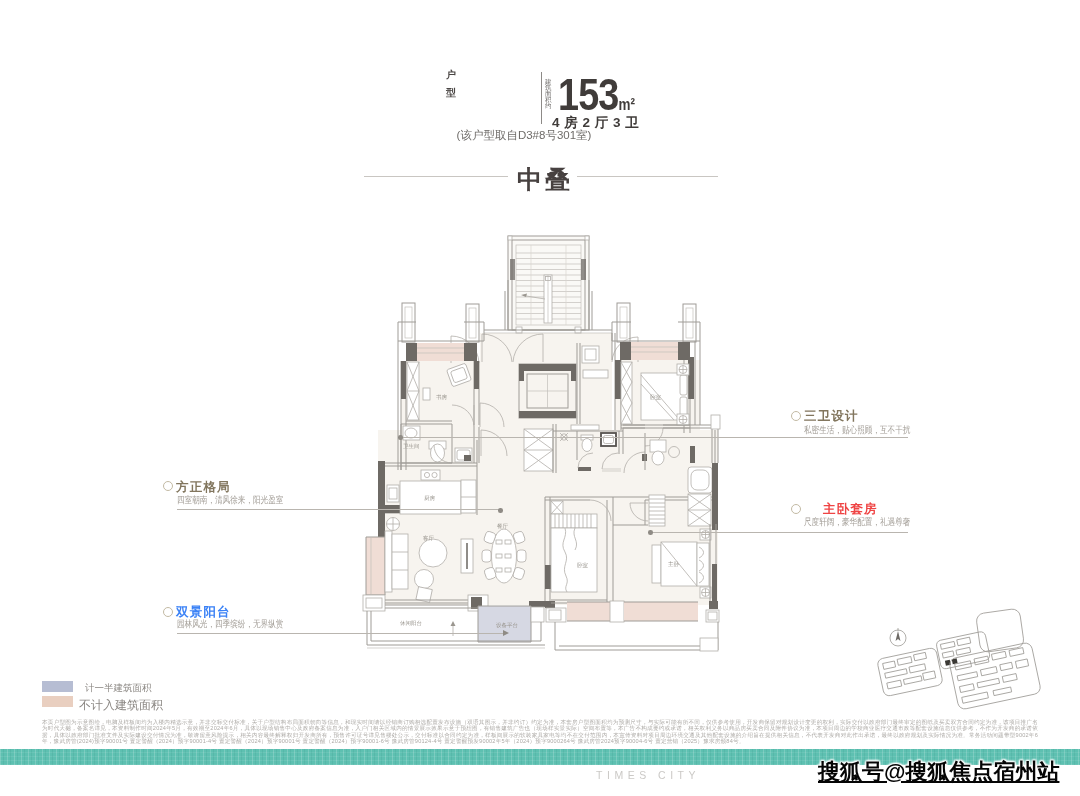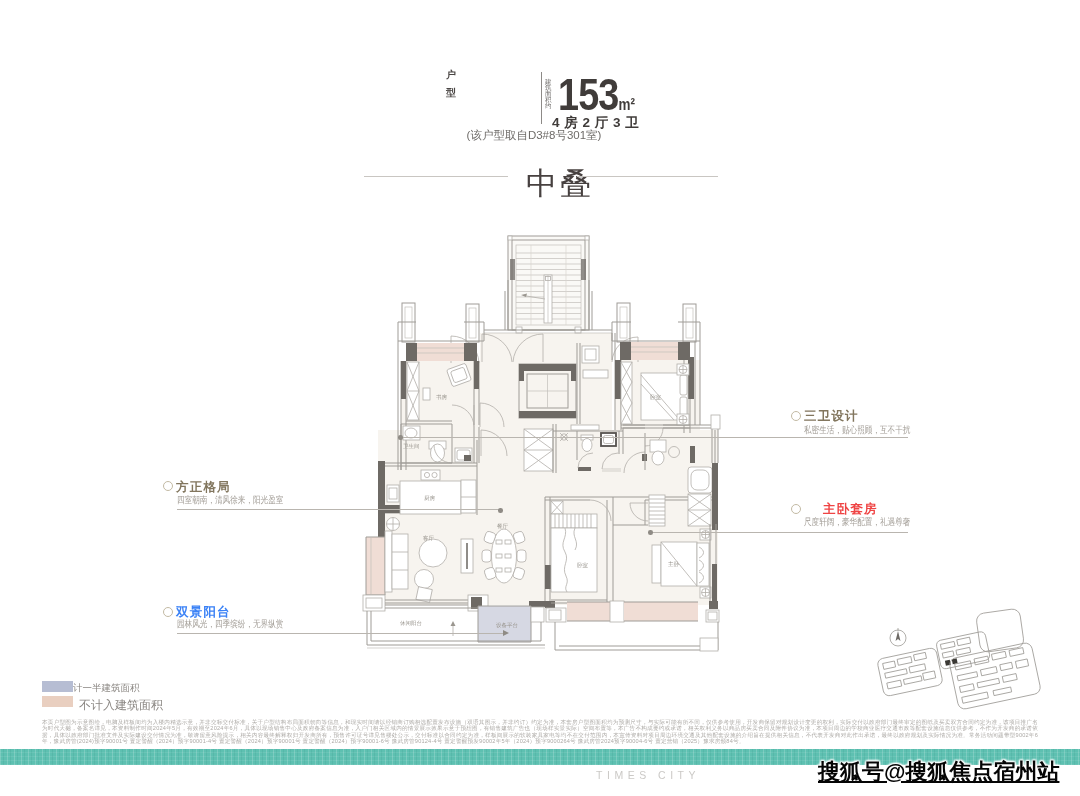--- a/index.html
+++ b/index.html
@@ -17,24 +17,24 @@
 
   <div class="abs" style="left:95px;top:10px;width:1px;height:52px;background:#8d8a87;"></div>
 
   <div class="abs" style="left:99px;top:17px;width:7px;font-size:6.5px;line-height:6px;color:#6b6866;">建筑面积约</div>
 
   <div class="abs" style="left:112px;top:15px;font-size:45px;line-height:36px;font-weight:bold;color:#403c3a;transform:scaleX(0.84);transform-origin:left top;letter-spacing:-1px;">153<span style="font-size:16px;letter-spacing:0;">m²</span></div>
 
   <div class="abs" style="left:106px;top:44px;font-size:13.5px;font-weight:bold;color:#403c3a;letter-spacing:0.5px;margin-top:8px;">4 房 2 厅 3 卫</div>
 </div>
 
-<div class="abs" style="left:384px;top:128px;width:300px;text-align:center;font-size:11.5px;color:#6e6b68;">(该户型取自D3#8号301室)</div>
+<div class="abs" style="left:374px;top:128px;width:300px;text-align:center;font-size:11.5px;color:#6e6b68;">(该户型取自D3#8号301室)</div>
 
 <div class="abs" style="left:364px;top:176px;width:144px;height:1px;background:#c9c6c2;"></div>
-<div class="abs" style="left:517px;top:163px;font-size:31px;font-weight:normal;color:#474140;letter-spacing:3px;margin-left:9px;">中叠</div>
+<div class="abs" style="left:517px;top:163px;font-size:25px;font-weight:bold;color:#474140;letter-spacing:3px;">中叠</div>
 <div class="abs" style="left:577px;top:176px;width:141px;height:1px;background:#c9c6c2;"></div>
 
 <div class="abs" style="left:163px;top:481px;width:8px;height:8px;border:1.2px solid #c3baa4;border-radius:50%;"></div>
 <div class="abs" style="left:176px;top:479px;font-size:12.5px;font-weight:bold;color:#82765e;letter-spacing:1.2px;">方正格局</div>
 <div class="abs" style="left:177px;top:494px;font-size:9.5px;color:#a29d96;white-space:nowrap;transform:scaleX(0.80);transform-origin:left top;">四室朝南，清风徐来，阳光盈室</div>
 <div class="abs" style="left:177px;top:509px;width:322px;height:1px;background:#b9b5af;z-index:6;"></div>
 <div class="abs" style="left:498px;top:508px;width:4.5px;height:4.5px;background:#8f8b85;border-radius:50%;z-index:6;"></div>
 
 <div class="abs" style="left:163px;top:607px;width:8px;height:8px;border:1.2px solid #c3baa4;border-radius:50%;"></div>
 <div class="abs" style="left:176px;top:604px;font-size:12.5px;font-weight:bold;color:#3b82f6;letter-spacing:1.2px;font-family:Liberation Mono, monospace;">双景阳台</div>
@@ -48,21 +48,21 @@
 <div class="abs" style="left:400px;top:437px;width:508px;height:1px;background:#b9b5af;z-index:6;"></div>
 <div class="abs" style="left:398px;top:435px;width:4.5px;height:4.5px;background:#8f8b85;border-radius:50%;z-index:6;"></div>
 
 <div class="abs" style="left:791px;top:504px;width:8px;height:8px;border:1.2px solid #c3baa4;border-radius:50%;"></div>
 <div class="abs" style="left:804px;top:501px;font-size:12.5px;font-weight:bold;color:#ef4444;letter-spacing:1.2px;margin-left:19px;">主卧套房</div>
 <div class="abs" style="left:804px;top:516px;font-size:9.5px;color:#a29d96;white-space:nowrap;transform:scaleX(0.80);transform-origin:left top;">尺度轩阔，豪华配置，礼遇尊奢</div>
 <div class="abs" style="left:650px;top:532px;width:258px;height:1px;background:#b9b5af;z-index:6;"></div>
 <div class="abs" style="left:648px;top:530px;width:4.5px;height:4.5px;background:#8f8b85;border-radius:50%;z-index:6;"></div>
 
 <div class="abs" style="left:42px;top:681px;width:31px;height:11px;background:#b6bdd3;"></div>
-<div class="abs" style="left:73px;top:682px;font-size:9.5px;color:#8a8682;">计一半建筑面积</div>
+<div class="abs" style="left:85px;top:682px;font-size:9.5px;color:#8a8682;">计一半建筑面积</div>
 <div class="abs" style="left:42px;top:696px;width:31px;height:11px;background:#e9cfc0;"></div>
 <div class="abs" style="left:79px;top:697px;font-size:12px;color:#8a8682;">不计入建筑面积</div>
 
 <div class="abs" style="left:42px;top:719px;width:996px;font-size:5.6px;line-height:6.4px;color:#adaaa6;text-align:justify;letter-spacing:0.2px;">本页户型图为示意图绘，电脑及样板间均为入楼内精选示意，并非交标交付标准，关于户型结构布局面积朝向等信息，和现实时间请以经销商订购相选配置发布设施（双语其图示，并非约订）约定为准，本套房户型图面积均为预测尺寸，与实际可能有所不同，仅供参考使用，开发商保留对规划设计变更的权利，实际交付以政府部门最终审定的图纸及买卖双方合同约定为准，该项目推广名为时代天樾，备案名详见，本资料制作时间2024年5月，有效期至2024年6月，具体以现场销售中心及政府备案信息为准，入户门相关区域内的情景展示效果示意于预想图，有销售建筑广告也（现场样实景实际）空间布置等，本广告不构成要约或承诺，相关权利义务以商品房买卖合同及附件协议为准，本项目周边的学校商业医疗交通市政等配套设施信息仅供参考，不作为开发商的承诺依据，具体以政府部门批准文件及实际建设交付情况为准，敬请留意风险提示，相关内容最终解释权归开发商所有，预售许可证号详见售楼处公示，交付标准以合同约定为准，样板间展示的软装家具家电等均不在交付范围内，本宣传资料对项目周边环境交通及其他配套设施的介绍旨在提供相关信息，不代表开发商对此作出承诺，最终以政府规划及实际情况为准。常务活动问题带型9002年6年，豫武房管(2024)预字90001号 置定警醒（2024）预字90001-4号 置定警醒（2024）预字90001号 置定警醒（2024）预字90001-6号 豫武房管90124-4号 置定警醒预发90002年5年（2024）预字9000264号 豫武房管2024预字90004-6号 置定营销（2025）豫求房颁84号。</div>
 
 <div class="abs" style="left:0;top:749px;width:1080px;height:16px;background:#5ec0b1;background-image:repeating-linear-gradient(90deg,rgba(255,255,255,0.18) 0 1px,transparent 1px 3px,rgba(20,110,100,0.10) 3px 4px,transparent 4px 7px),repeating-linear-gradient(0deg,rgba(255,255,255,0.08) 0 1px,transparent 1px 4px);"></div>
 
 <div class="abs" style="left:400px;top:769px;width:300px;text-align:right;font-size:10.5px;color:#cbc9c6;letter-spacing:4.5px;">TIMES CITY</div>
 
 <svg class="abs" style="left:0;top:0;" width="1080" height="796" viewBox="0 0 1080 796">

